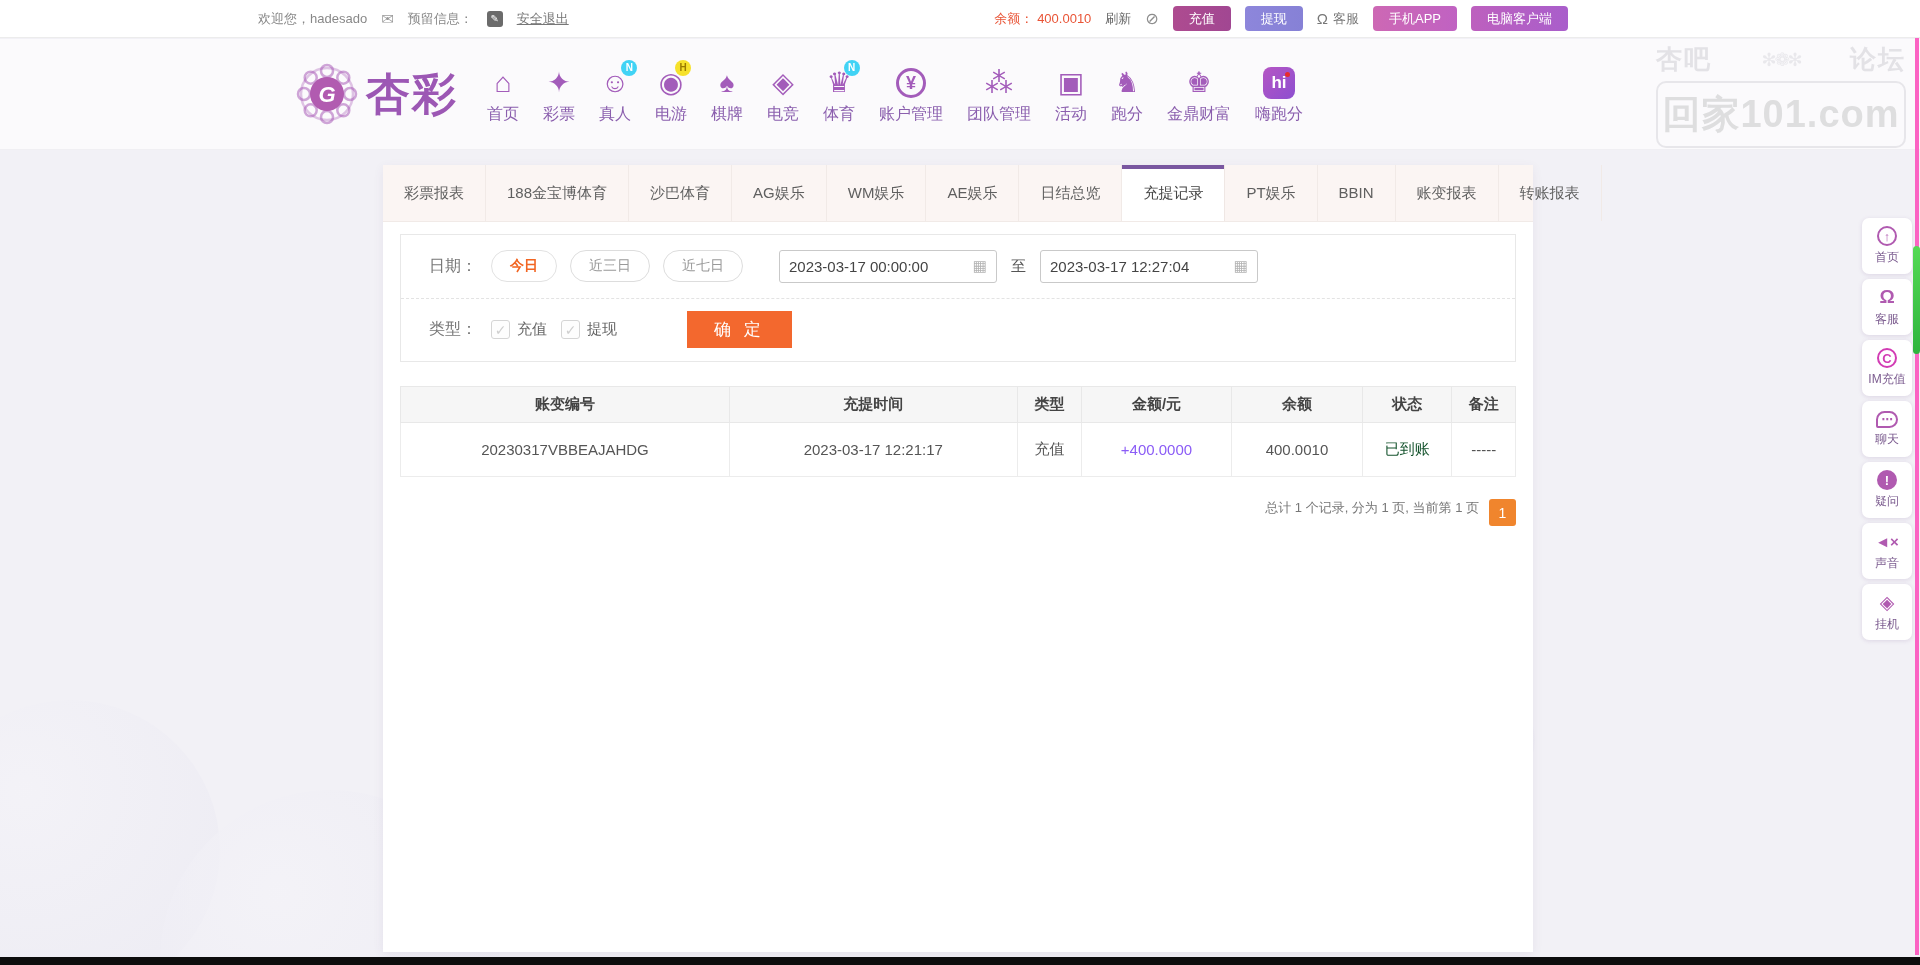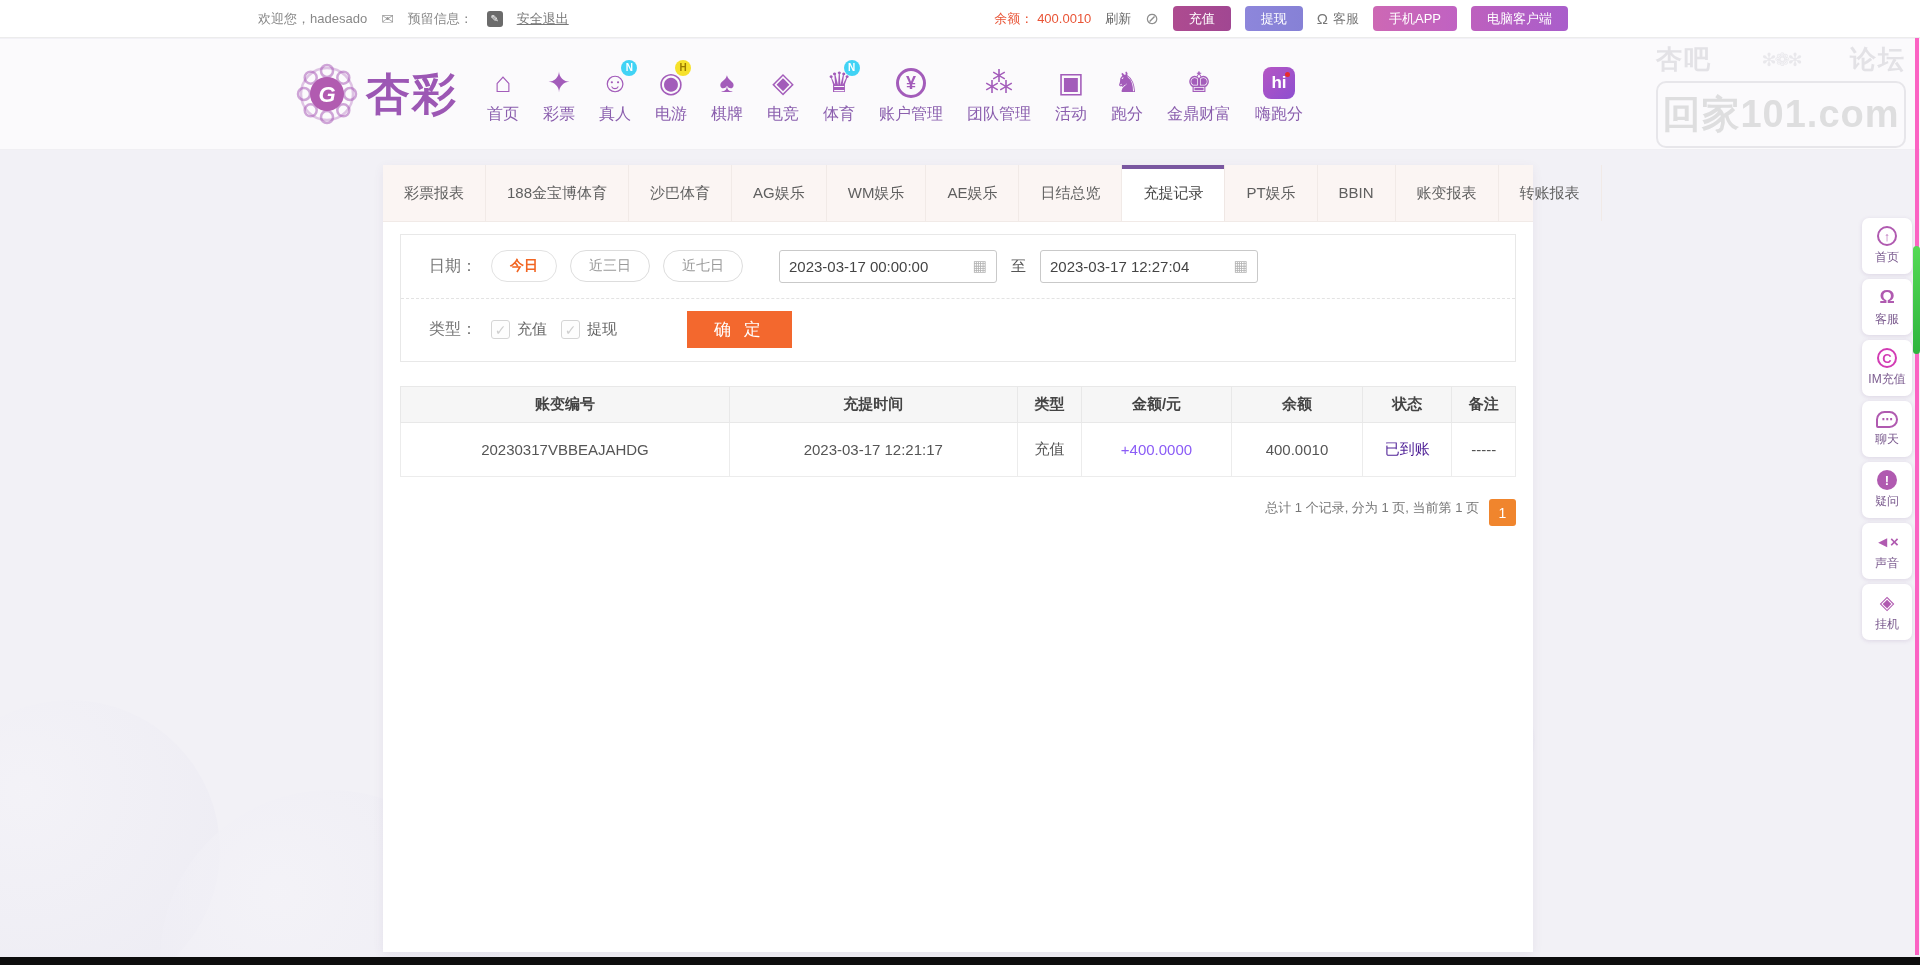--- a/index.html
+++ b/index.html
@@ -98,21 +98,21 @@
   .checkbox { width:19px; height:19px; border:1px solid #d5d5d5; border-radius:3px; background:#fdfdfd; color:#cfcfcf; font-size:14px; display:flex; align-items:center; justify-content:center; }
   .type-label { font-size:15px; color:#666; }
   .submit-btn { margin-left:42px; height:37px; padding:0 27px; background:#f3682e; border:none; border-radius:0; color:#fff; font-size:17px; letter-spacing:4px; cursor:pointer; }
 
   
   .tablewrap { margin:24px 17px 0 17px; }
   table { width:100%; border-collapse:collapse; }
   th { height:36px; background:#f6f6f6; border:1px solid #e8e8e8; font-size:15px; color:#444; font-weight:bold; }
   td { height:54px; border:1px solid #ececec; font-size:15px; color:#555; text-align:center; background:#fff; }
   td.amount { color:#8b5cf6; }
-  td.status { color:#4c1d95; }
+  td.status { color:#14532d; }
   td.remark { color:#555; }
 
   
   .pagination { margin:22px 17px 0 17px; display:flex; justify-content:flex-end; gap:10px; }
   .page-summary { font-size:13px; color:#777; }
   .page-btn { min-width:27px; height:27px; background:#f0852d; border:none; border-radius:3px; color:#fff; font-size:14px; cursor:pointer; }
 
   
   .sidebar { position:absolute; right:8px; top:218px; display:flex; flex-direction:column; gap:5px; z-index:6; }
   .sb-item { width:50px; height:56px; background:#fff; border-radius:7px; box-shadow:0 1px 4px rgba(120,90,150,.18); display:flex; flex-direction:column; align-items:center; justify-content:center; gap:3px; cursor:pointer; }

